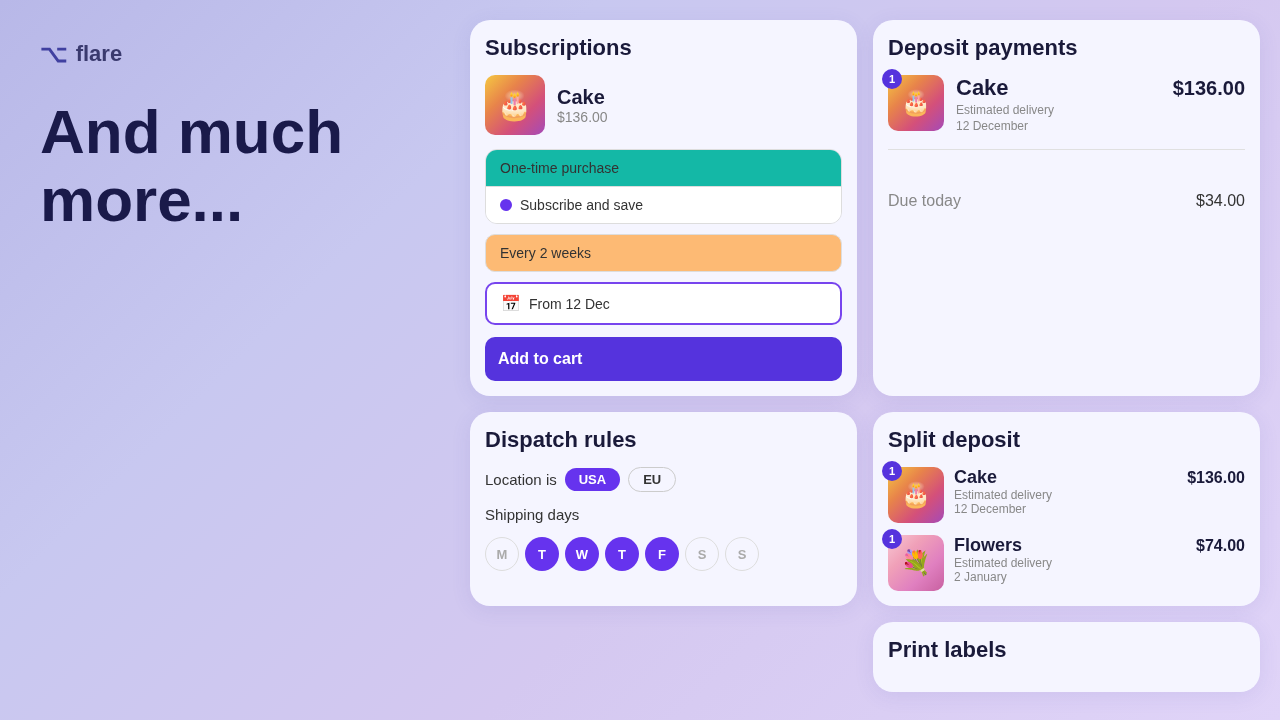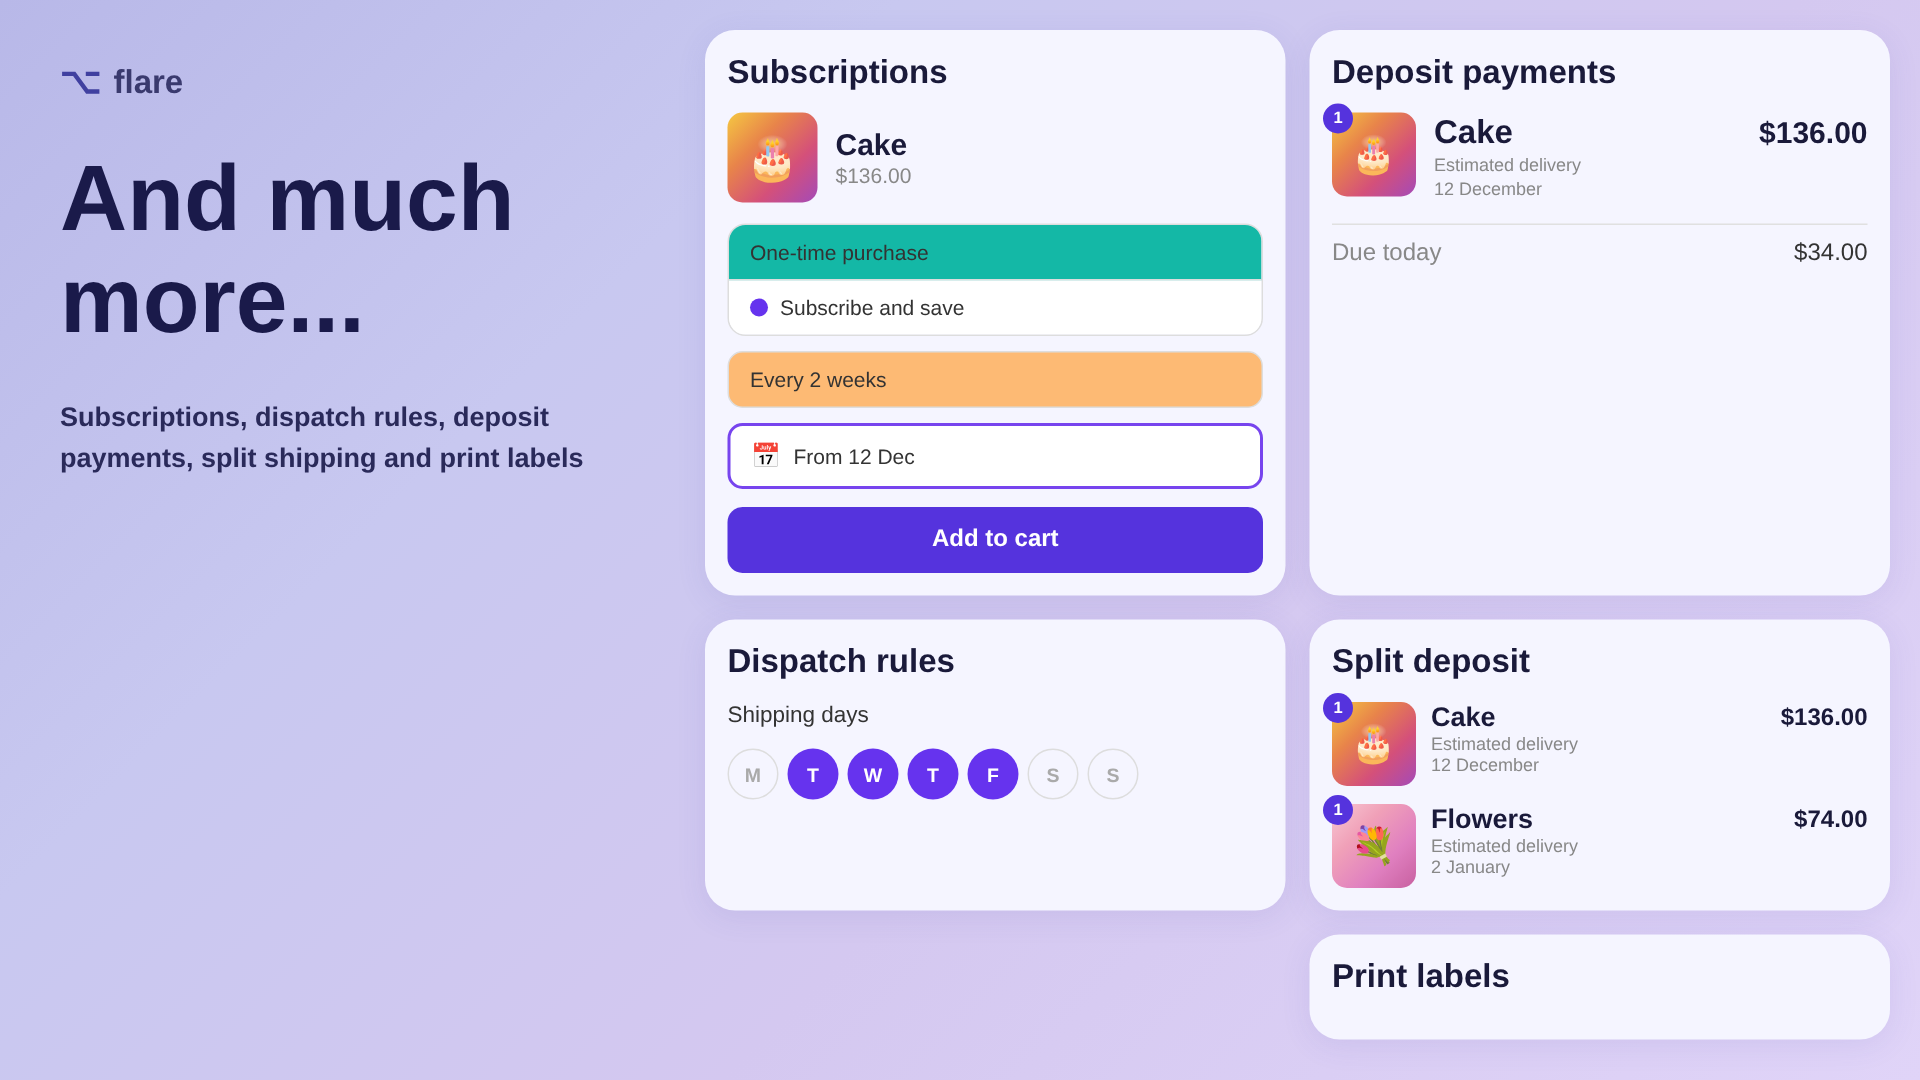--- a/index.html
+++ b/index.html
@@ -178,21 +178,21 @@
     .add-to-cart-btn {
       background: #5533dd;
       color: #fff;
       border: none;
       border-radius: 10px;
       padding: 13px;
       width: 100%;
       font-size: 16px;
       font-weight: 600;
       cursor: pointer;
-      text-align: center;
+      text-align: left;
     }
 
     
     .deposit-card {
       grid-column: 2;
       grid-row: 1;
     }
 
     .deposit-product-row {
       display: flex;
@@ -250,20 +250,21 @@
 
     .deposit-amounts {
       border-top: 1.5px solid #e0e0e0;
       padding-top: 10px;
     }
 
     .deposit-row {
       display: flex;
       justify-content: space-between;
       margin-bottom: 6px;
+      margin-top: 32px;
     }
 
     .deposit-label {
       font-size: 16px;
       color: #888;
     }
 
     .deposit-value {
       font-size: 16px;
       color: #333;
@@ -395,21 +396,20 @@
 <body>
 
 <div class="left-panel">
   <div class="logo">
     <span class="logo-icon">⌥</span>
     <span>flare</span>
   </div>
   <div class="headline">
     <span>And much more...</span>
   </div>
-  <div class="subtext">Subscriptions, dispatch rules, deposit payments, split shipping and print labels</div>
 </div>
 
 <div class="right-panel">
 
   <div class="card subscriptions-card">
     <div class="card-title">Subscriptions</div>
     <div class="product-row">
       <div class="product-image">
         <span>🎂</span>
       </div>
@@ -456,20 +456,25 @@
     <div class="deposit-amounts">
       <div class="deposit-row">
         <span class="deposit-label">Due today</span>
         <span class="deposit-value">$34.00</span>
       </div>
     </div>
   </div>
 
   <div class="card dispatch-card">
     <div class="card-title">Dispatch rules</div>
+    <div class="dispatch-row">
+      <span>Location is</span>
+      <span class="tag">USA</span>
+      <span class="tag-outline">EU</span>
+    </div>
     <div class="dispatch-row">
       <span>Shipping days</span>
     </div>
     <div class="days-row">
       <div class="day-badge day-inactive">M</div>
       <div class="day-badge day-active">T</div>
       <div class="day-badge day-active">W</div>
       <div class="day-badge day-active">T</div>
       <div class="day-badge day-active">F</div>
       <div class="day-badge day-inactive">S</div>

